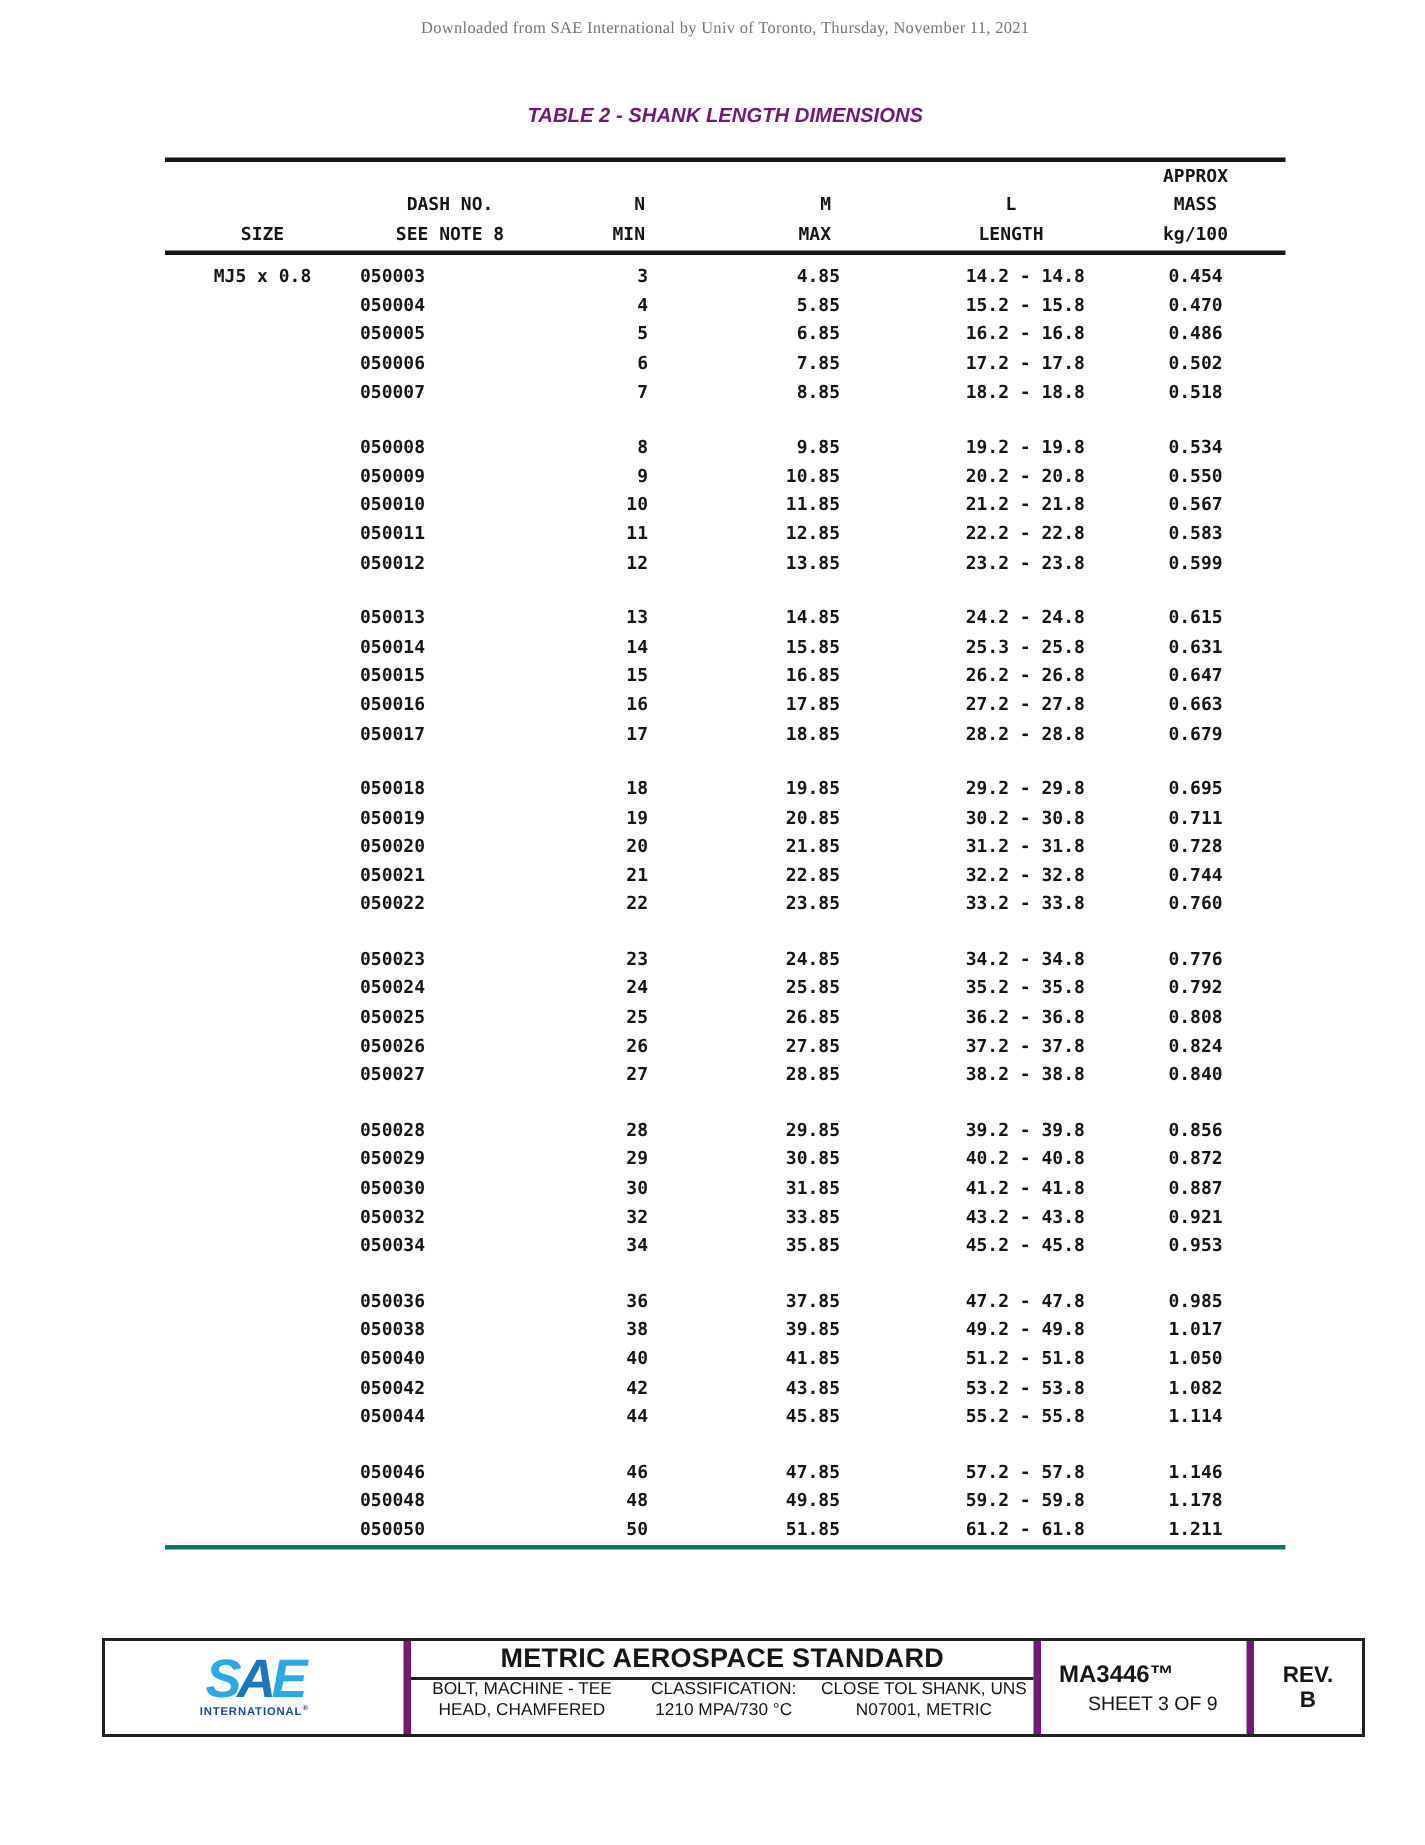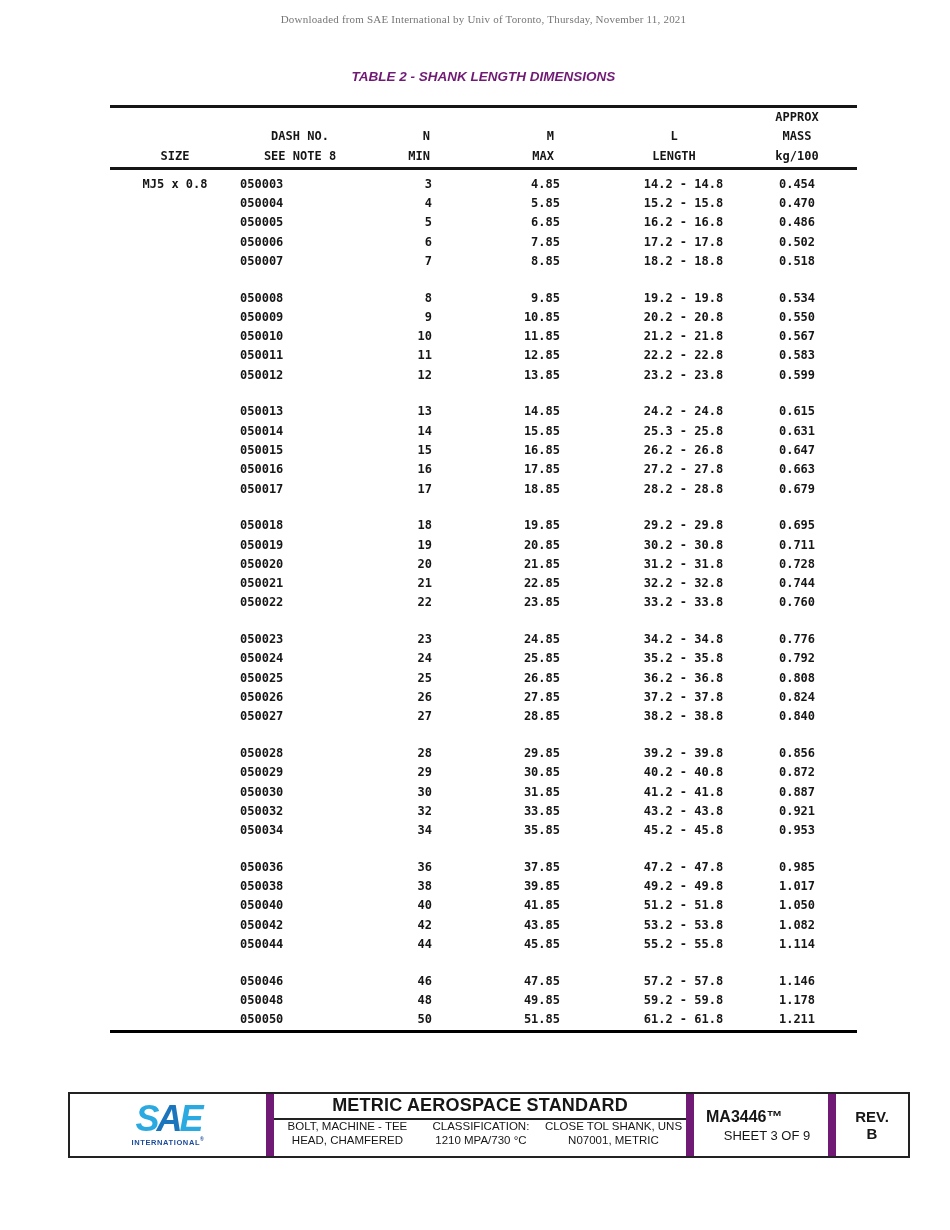--- a/index.html
+++ b/index.html
@@ -29,37 +29,37 @@
     height:62px; border-bottom:3px solid #161616;
   }
   .th { display:flex; flex-direction:column; justify-content:flex-end;
         padding-bottom:3px; line-height:19.3px; white-space:pre; }
   .th.c0, .th.c1 { text-align:center; }
   .th.c2 { text-align:right; padding-right:2px; }
   .th.c3 { text-align:right; padding-right:6px; }
   .th.c4 { text-align:center; padding-left:63px; }
   .th.c5 { text-align:center; padding-left:12px; }
 
-  .tbody { padding-top:4px; padding-bottom:1px; border-bottom:3px solid #000000; }
+  .tbody { padding-top:4px; padding-bottom:1px; border-bottom:3px solid #0f766e; }
   .block { margin-bottom:17.4px; }
   .block:last-child { margin-bottom:0; }
   .row { display:grid; grid-template-columns:130px 120px 72px 128px 165px 132px;
          height:19.3px; align-items:center; white-space:pre; }
   .cell.c0 { text-align:center; }
   .cell.c1 { }
   .cell.c2 { text-align:right; }
   .cell.c3 { text-align:right; }
   .cell.c4 { text-align:center; padding-left:82px; }
   .cell.c5 { text-align:center; padding-left:12px; }
 
   .title-block {
     position:absolute; left:68px; top:1092px; width:842px; height:66px;
     border:2px solid #222; display:flex; background:#fff;
   }
-  .tb-cell { border-right:8px solid #701a75; }
+  .tb-cell { border-right:5px solid #701a75; }
   .logo-cell { width:204px; display:flex; align-items:center; justify-content:center; }
   .mid-cell { width:420px; display:flex; flex-direction:column; }
   .num-cell { width:142px; display:flex; flex-direction:column; justify-content:center; padding-left:12px; }
   .rev-cell { flex:1; border-right:none; display:flex; flex-direction:column;
               justify-content:center; align-items:center; }
 
   .std-title { font-size:18px; font-weight:bold; text-align:center;
                padding:1px 0 2px; border-bottom:2px solid #222; letter-spacing:0.2px; }
   .std-sub { flex:1; display:flex; justify-content:center; }
   .std-sub-line { text-align:center; font-size:11.5px; line-height:13.6px; }

